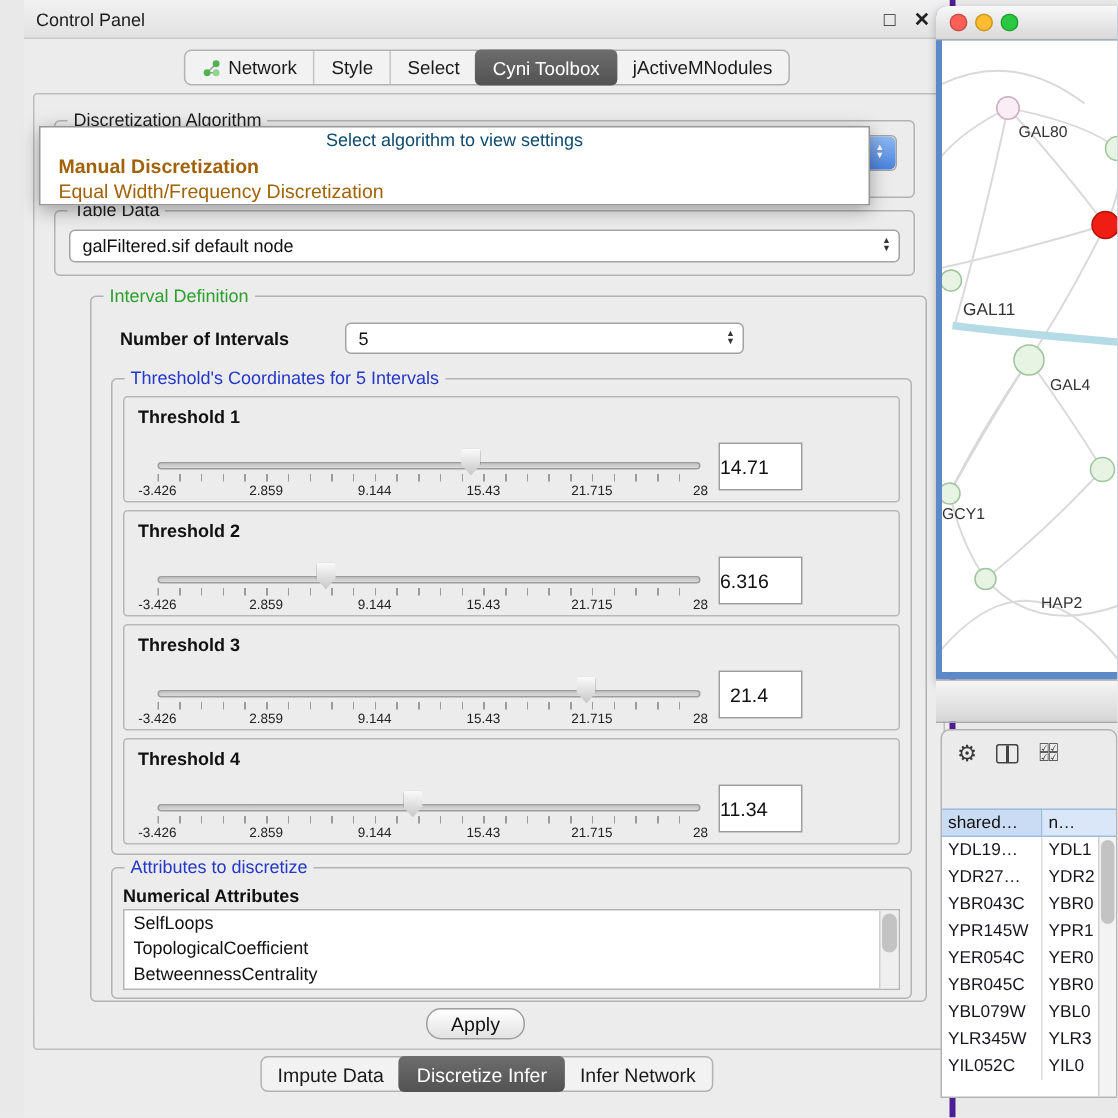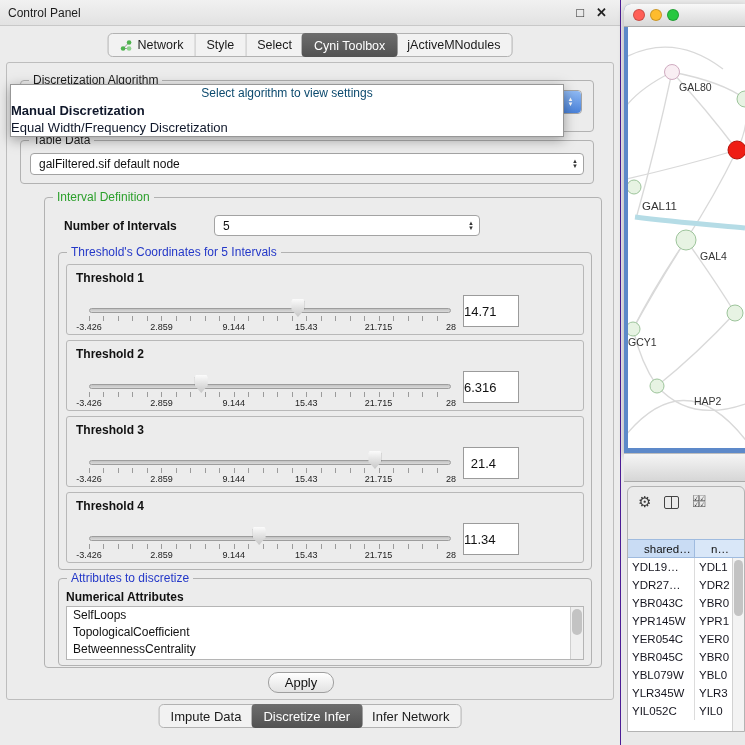--- a/index.html
+++ b/index.html
@@ -1,20 +1,20 @@
 <!DOCTYPE html>
 <html><head>
 <meta charset="utf-8">
 <style>
   * { margin:0; padding:0; box-sizing:border-box; }
   html,body { width:745px; height:745px; }
   body { position:relative; background:#e9e9e9; font-family:"Liberation Sans",sans-serif; overflow:hidden; color:#222; }
 
   
-  .cp { position:absolute; left:0; top:0; width:621px; height:745px; background:#ececec; border-right:1px solid #4c1d95; }
+  .cp { position:absolute; left:16px; top:0; width:621px; height:745px; background:#ececec; border-right:4px solid #4c1d95; }
   .cp-titlebar { position:absolute; left:0; top:0; width:100%; height:26px; background:linear-gradient(#f1f1f1,#e2e2e2); border-bottom:1px solid #c8c8c8; }
   .cp-title { position:absolute; left:8px; top:6px; font-size:12px; color:#1c1c1c; }
   .win-btn { position:absolute; top:5px; font-size:13px; color:#222; cursor:default; }
   .btn-min { right:36px; }
   .btn-close { right:13px; font-weight:bold; }
 
   .tabstrip { position:absolute; display:flex; height:24px; background:#f2f2f2; border:1px solid #b2b2b2; border-radius:5px; align-items:stretch; }
   .top-tabs { top:33px; left:50%; transform:translateX(-50%); }
   .bottom-tabs { top:704px; left:50%; transform:translateX(-50%); }
   .tab { display:flex; align-items:center; gap:5px; padding:0 11px; font-size:12.5px; color:#1a1a1a; border-left:1px solid #c6c6c6; white-space:nowrap; }
@@ -30,21 +30,21 @@
   .green { color:#2ca02c; }
   .blue { color:#2438c8; }
 
   .combo { position:absolute; background:#fff; border:1px solid #a3a3a3; border-radius:4px; display:flex; align-items:center;gap:48px; }
   .combo-text { font-size:12px; padding-left:8px; flex:1; white-space:nowrap; overflow:hidden; color:#111; }
   .combo-arrows { display:flex; flex-direction:column; align-items:center; justify-content:center; margin-right:5px; font-size:6px; line-height:5px; color:#333; }
   .combo-btn-blue { position:absolute; right:0; top:0; bottom:0; width:21px; border-radius:0 4px 4px 0; background:linear-gradient(#8fb9f3,#4a82da); display:flex; flex-direction:column; align-items:center; justify-content:center; font-size:6px; line-height:5px; color:#fff; }
 
   .popup { position:absolute; left:10px; top:84px; width:554px; background:#fff; border:1px solid #979797; box-shadow:0 3px 12px rgba(0,0,0,.35); z-index:20; }
   .popup-ph { text-align:center; font-size:12px; color:#0c4a6e; line-height:17px; }
-  .popup-opt { font-size:13px; color:#0f172a; line-height:17px; padding-left:0; }
+  .popup-opt { font-size:13px; color:#a16207; line-height:17px; padding-left:12px; }
   .popup-opt.first { font-weight:bold; }
 
   .bold-label { position:absolute; font-size:12px; font-weight:bold; color:#111; white-space:nowrap; }
 
   .tbox { position:absolute; left:66px; width:518px; height:71px; border:1px solid #b8b8b8; border-radius:3px; }
   .tbox-title { position:absolute; left:9px; top:6px; font-size:12px; font-weight:bold; color:#111; }
   .slider { position:absolute; left:22px; top:30px; width:362px; height:40px; }
   .track { position:absolute; left:0; right:0; top:13px; height:5px; background:linear-gradient(#c2c2c2,#dadada); border:1px solid #9d9d9d; border-radius:3px; }
   .thumb { position:absolute; top:4px; width:13px; height:18px; background:linear-gradient(#fbfbfb,#c7c7c7); clip-path:polygon(8% 0,92% 0,100% 12%,100% 58%,50% 100%,0 58%,0 12%); filter:drop-shadow(0 0 1px rgba(0,0,0,.55)); }
   .ticks { position:absolute; left:0; right:0; top:21px; height:5px; background:repeating-linear-gradient(to right,#9b9b9b 0 1px,transparent 1px 14.48px); }
@@ -71,21 +71,21 @@
 
   .tp-bar { position:absolute; left:624px; top:453px; width:121px; height:29px; background:linear-gradient(#f5f5f5,#d6d6d6); border-top:1px solid #bdbdbd; border-bottom:1px solid #a9a9a9; }
   .tp-title { position:absolute; left:10px; top:7px; font-size:12.5px; color:#111;margin-top:48px; }
 
   .table-win { position:absolute; left:627px; top:486px; width:118px; height:246px; background:#ebebeb; border:1px solid #b3b3b3; border-radius:6px 6px 0 0; overflow:hidden; }
   .tt-toolbar { position:absolute; left:0; top:0; right:0; height:30px; display:flex; align-items:center; padding-left:10px; gap:13px; }
   .gear { font-size:15px; color:#3a3a3a; }
   .col-icon { width:15px; height:13px; border:1.5px solid #444; border-radius:2px; background:linear-gradient(to right,transparent 6px,#444 6px 7.5px,transparent 7.5px); }
   .checks { font-size:8px; line-height:6px; color:#333; letter-spacing:-1px; width:17px; word-break:break-all; }
   .thead { position:absolute; left:0; top:52px; right:0; height:19px; display:flex; font-size:11.5px; }
-  .th { line-height:19px; padding-left:16px; overflow:hidden; white-space:nowrap; color:#111; }
+  .th { line-height:19px; padding-left:4px; overflow:hidden; white-space:nowrap; color:#111; }
   .th0 { width:67px; background:#c9dcf4; border:1px solid #9fbbdf; border-left:none; }
   .th1 { flex:1; background:#d9e7f8; border-top:1px solid #9fbbdf; border-bottom:1px solid #9fbbdf; }
   .tbody { position:absolute; left:0; top:71px; right:12px; bottom:0; background:#fff; overflow:hidden; }
   .trow { display:flex; height:18px; }
   .tcell { font-size:11.5px; line-height:18px; padding-left:4px; white-space:nowrap; overflow:hidden; color:#15151f; }
   .tcell.c0 { width:67px; border-right:1px solid #dcdcdc; }
   .tcell.c1 { flex:1; }
   .tscroll { position:absolute; right:0; top:71px; bottom:0; width:12px; background:#f3f3f3; border-left:1px solid #d2d2d2; }
   .tscroll .vthumb { height:56px; }
 </style>

